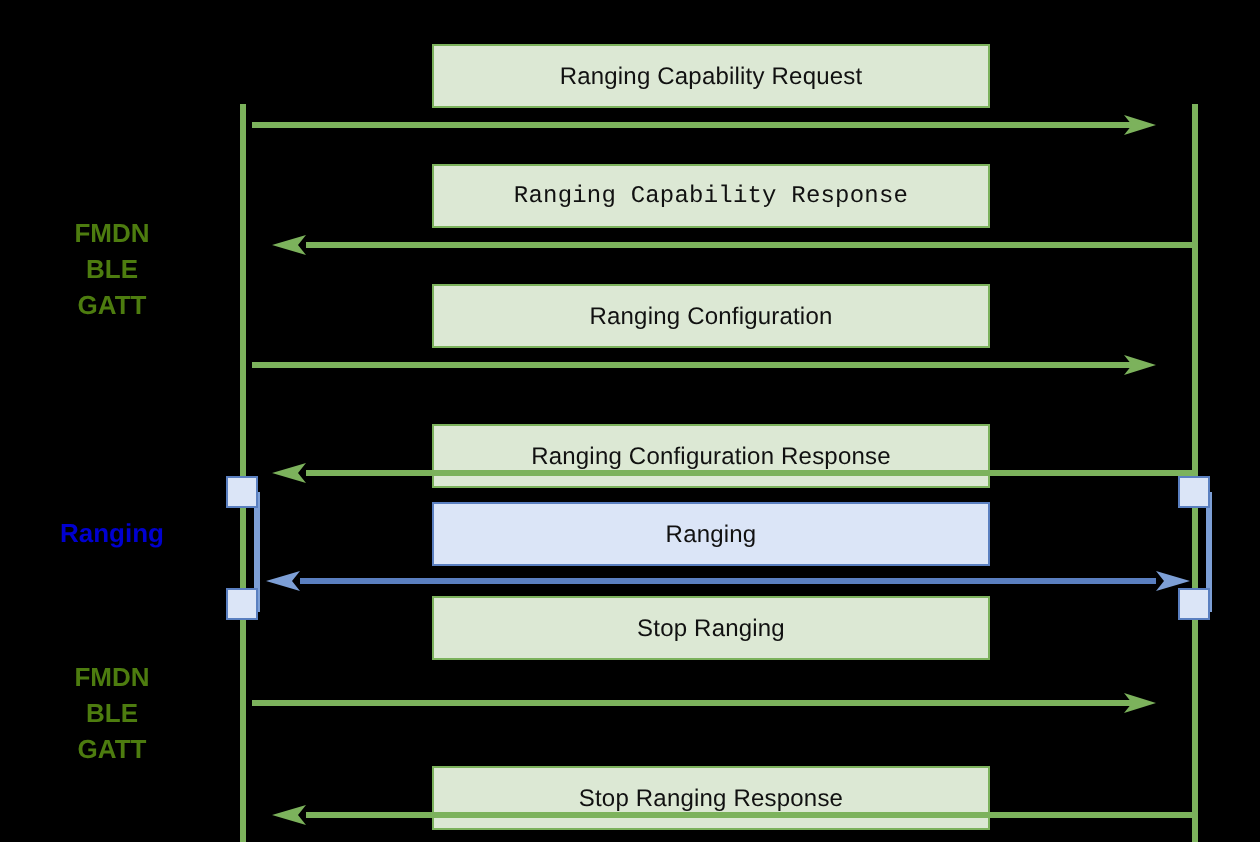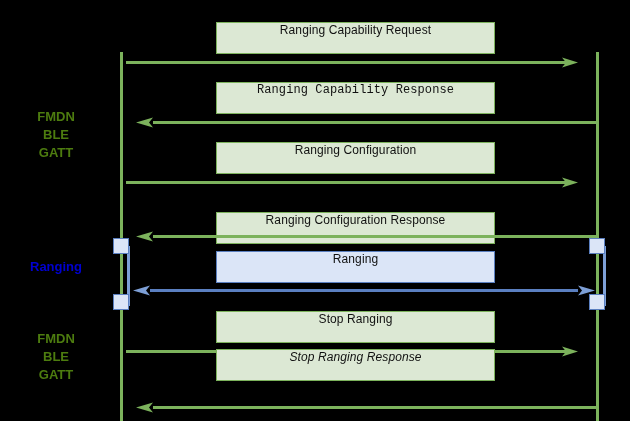--- a/index.html
+++ b/index.html
@@ -42,21 +42,21 @@
   }
 
   
   .msgbox {
     position: absolute;
     left: 216px;
     width: 279px;
     height: 32px;
     box-sizing: border-box;
     display: flex;
-    align-items: flex-start;
+    align-items: center;
     justify-content: center;
     font-size: 12px;
     color: #111111;
     letter-spacing: 0.1px;
   }
   .msgbox.green {
     background: #dce8d4;
     border: 1px solid #7cb25c;
   }
   .msgbox.blue {
@@ -159,31 +159,31 @@
     <span>Ranging</span>
   </div>
   <div class="arrow" style="left:133px; top:285px; width:462px;">
     <svg width="462" height="11" viewBox="0 0 462 11">
       <line x1="17" y1="5.5" x2="445" y2="5.5" stroke="#5a7fc0" stroke-width="3"></line>
       <path d="M0 5.5 L17 0.5 L13 5.5 L17 10.5 Z" fill="#7d9fd6"></path>
       <path d="M462 5.5 L445 0.5 L449 5.5 L445 10.5 Z" fill="#7d9fd6"></path>
     </svg>
   </div>
 
-  <div class="msgbox green" style="top:311px;">
+  <div class="msgbox green" style="top:298px;">
     <span>Stop Ranging</span>
   </div>
   <div class="arrow" style="left:126px; top:346px; width:452px;">
     <svg width="452" height="11" viewBox="0 0 452 11">
       <line x1="0" y1="5.5" x2="444" y2="5.5" stroke="#7cb25c" stroke-width="3"></line>
       <path d="M452 5.5 L436 0.5 L440 5.5 L436 10.5 Z" fill="#7cb25c"></path>
     </svg>
   </div>
 
-  <div class="msgbox green" style="top:349px;font-style:italic;">
+  <div class="msgbox green" style="top:383px;">
     <span>Stop Ranging Response</span>
   </div>
   <div class="arrow" style="left:136px; top:402px; width:461px;">
     <svg width="461" height="11" viewBox="0 0 461 11">
       <line x1="17" y1="5.5" x2="461" y2="5.5" stroke="#7cb25c" stroke-width="3"></line>
       <path d="M0 5.5 L17 0.5 L13 5.5 L17 10.5 Z" fill="#7cb25c"></path>
     </svg>
   </div>
 
 </div>

